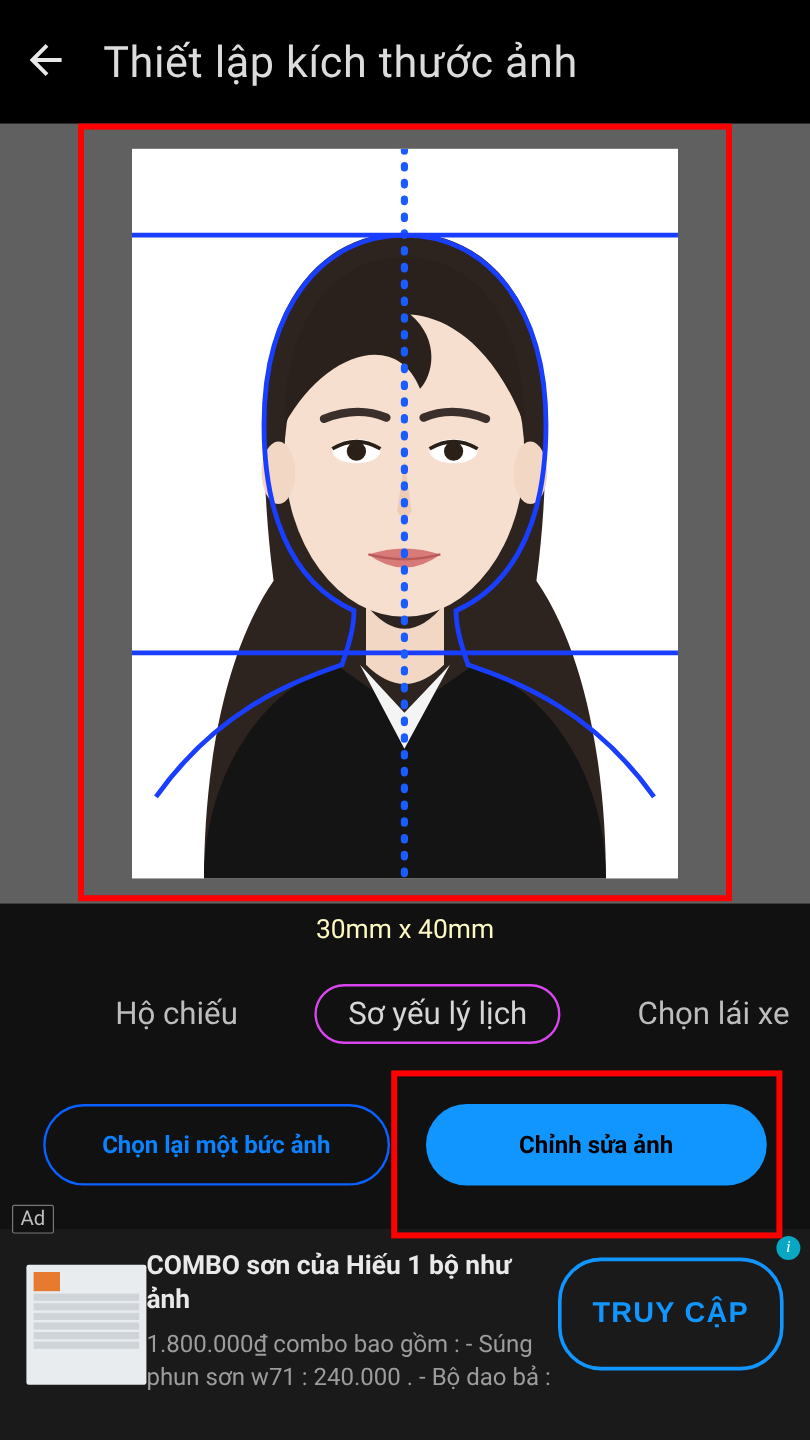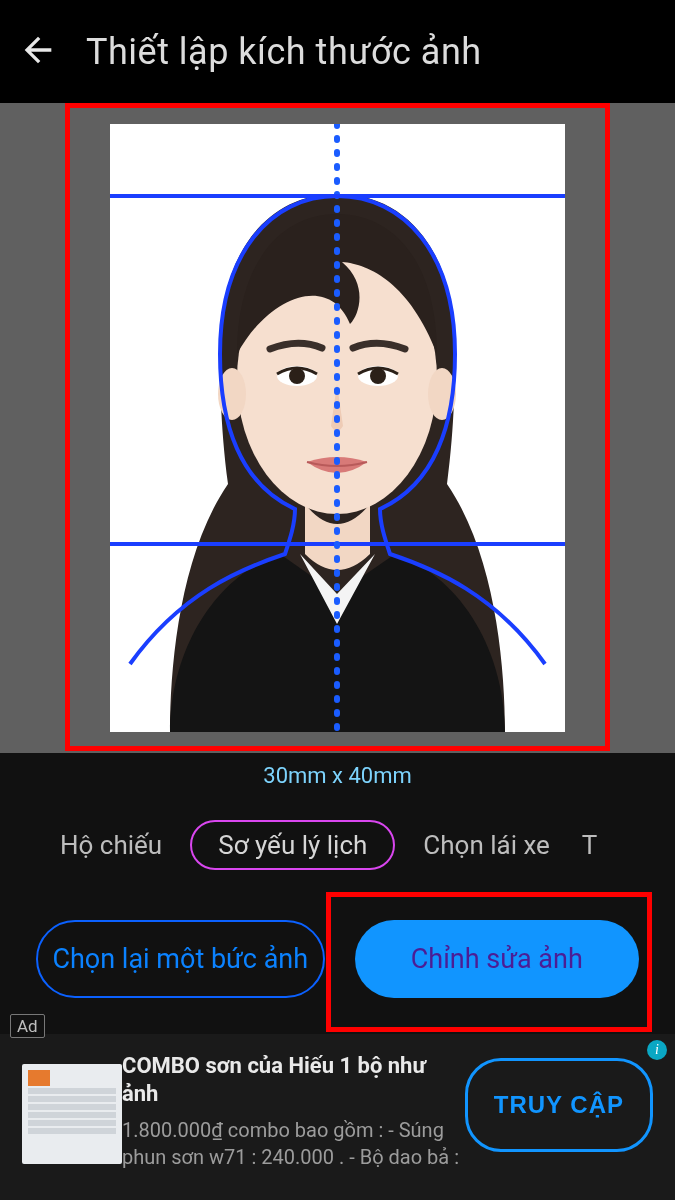--- a/index.html
+++ b/index.html
@@ -50,71 +50,71 @@
     position: absolute; inset: 0;
     pointer-events: none;
   }
   .guide-overlay svg { width: 100%; height: 100%; }
   .guide-line { stroke: #1a3eff; stroke-width: 4; fill: none; }
   .guide-dash { stroke: #1a5cff; stroke-width: 6; stroke-dasharray: 2 12; stroke-linecap: round; }
 
   .dim-label {
     text-align: center;
     font-size: 22px;
-    color: #7dd3fc;
+    color: #fef9c3;
     padding: 10px 0 18px;
     background: #111;
   }
 
   .tabs {
     display: flex;
     align-items: center;
     gap: 24px;
     padding: 14px 20px 28px 56px;
     font-size: 26px;
     color: #bdbdbd;
     background: #111;
     white-space: nowrap;
     overflow: hidden;
   }
-  .tab { padding: 8px 4px; }
+  .tab { padding: 8px 4px; margin-left: 36px; }
   .tab.active {
     border: 2px solid #d946ef;
     border-radius: 30px;
     padding: 8px 26px;
     color: #d6d6d6;
   }
   .tab.cut { width: 20px; overflow: hidden; }
 
   .actions {
     display: flex;
     gap: 30px;
     padding: 22px 36px 36px;
     background: #111;
     position: relative;
   }
   .btn {
     flex: 1;
-    height: 78px;
+    height: 68px;
     border-radius: 40px;
     display: flex;
     align-items: center;
     justify-content: center;
-    font-size: 27px;
-    font-weight: 400;
+    font-size: 20px;
+    font-weight: 700;
     cursor: pointer;
   }
   .btn-outline {
     border: 2px solid #0b61ff;
     color: #0b82ff;
     background: transparent;
   }
   .btn-primary {
     background: #1195ff;
-    color: #4c1d95;
+    color: #000000;
     border: none;
   }
   .highlight-2 {
     position: absolute;
     left: 326px; top: -6px;
     width: 326px; height: 140px;
     border: 5px solid #ff0000;
     pointer-events: none;
     z-index: 50;
   }

